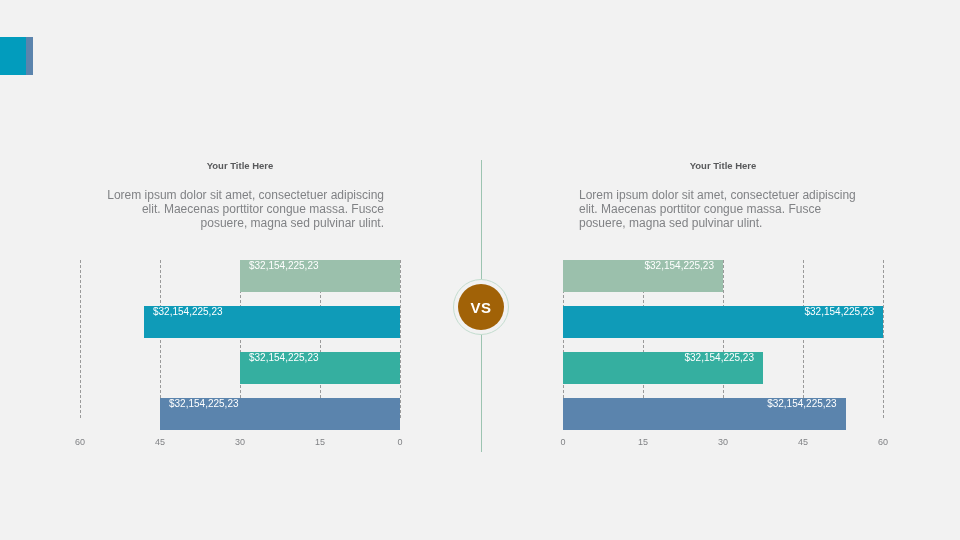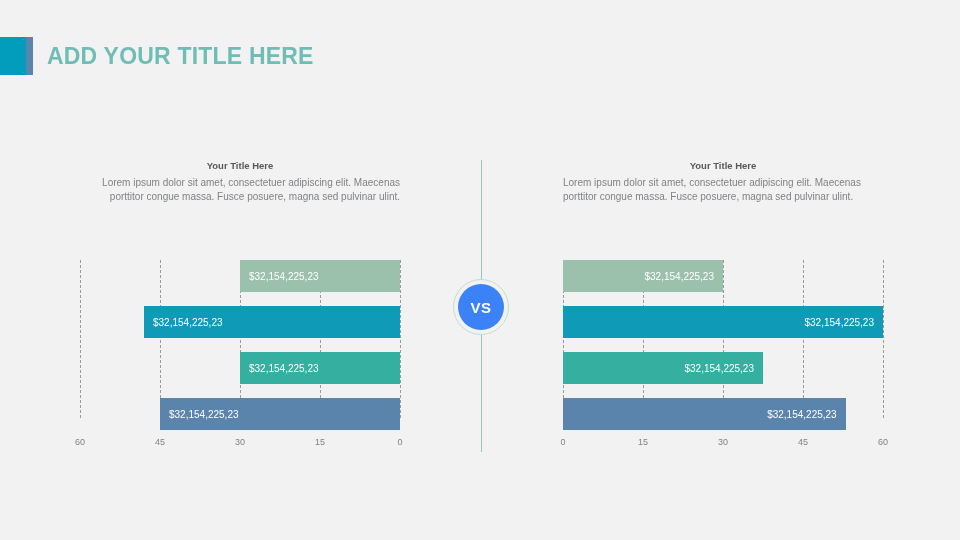--- a/index.html
+++ b/index.html
@@ -57,24 +57,24 @@
 
   .block-title {
     font-size: 9.5px;
     font-weight: bold;
     color: #58595b;
     margin: 0 0 4px 0;
     line-height: 12px;
     text-align: center;
   }
   .block-body {
-    font-size: 10px;
+    font-size: 12px;
     color: #808285;
     line-height: 14px;
-    margin: 0;
+    margin: 16px;
   }
 
   
   .chart {
     position: absolute;
     top: 100px;
     left: 0;
     width: 320px;
     height: 180px;
   }
@@ -96,21 +96,21 @@
     position: absolute;
     height: 32px;
     left: 0;
     right: 0;
   }
   .bar {
     position: absolute;
     top: 0;
     height: 32px;
     display: flex;
-    align-items: center;
+    align-items: flex-start;
     box-sizing: border-box;
   }
   .panel-left .bar  { right: 0; justify-content: flex-start; padding-left: 9px; }
   .panel-right .bar { left: 0;  justify-content: flex-end;   padding-right: 9px; }
   .bar-label {
     color: #ffffff;
     font-size: 10px;
     white-space: nowrap;
   }
 
@@ -150,39 +150,38 @@
     background: #f2f2f2;
     box-sizing: border-box;
     display: flex;
     align-items: center;
     justify-content: center;
   }
   .vs-inner {
     width: 46px;
     height: 46px;
     border-radius: 50%;
-    background: #3b82f6;
+    background: #a16207;
     display: flex;
     align-items: center;
     justify-content: center;
   }
   .vs-text {
     color: #ffffff;
     font-size: 15px;
     font-weight: bold;
     letter-spacing: 0.5px;
   }
 </style>
 </head>
 <body>
 
 <div class="header">
   <div class="header-block-primary"></div>
   <div class="header-block-secondary"></div>
-  <div class="page-title">ADD YOUR TITLE HERE</div>
 </div>
 
 <div class="panel panel-left">
   <div class="text-block">
     <p class="block-title">Your Title Here</p>
     <p class="block-body">Lorem ipsum dolor sit amet, consectetuer adipiscing elit. Maecenas porttitor congue massa. Fusce posuere, magna sed pulvinar ulint.</p>
   </div>
   <div class="chart">
     <div class="plot">
         <div class="gridline" style="left: 0px;"></div>

